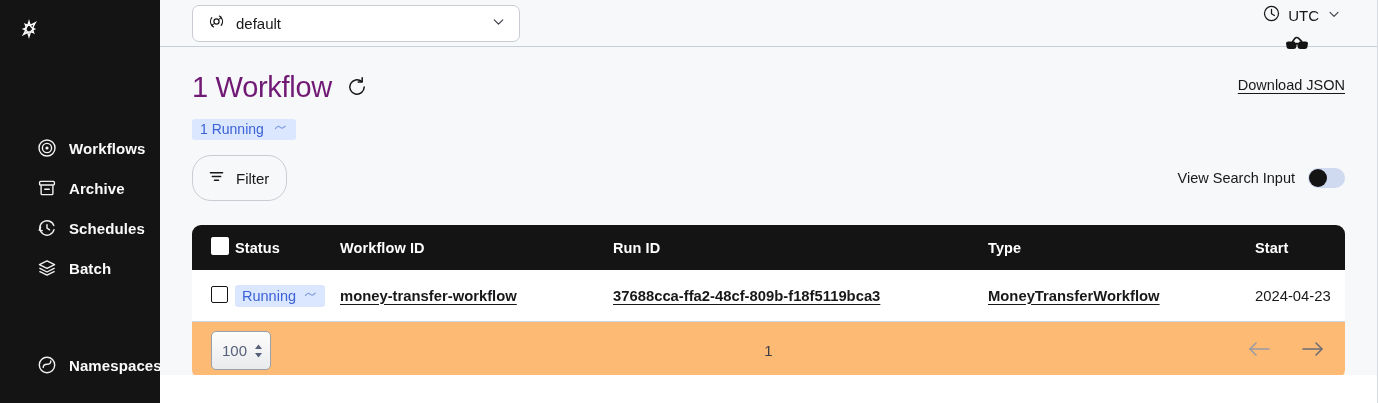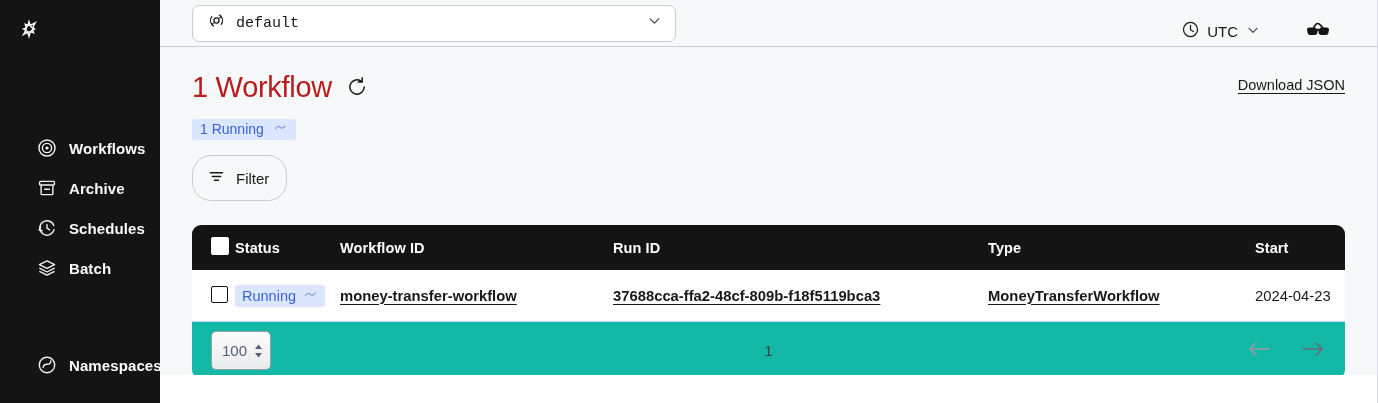--- a/index.html
+++ b/index.html
@@ -76,46 +76,46 @@
     height: 47px;
     background: #f7f8fa;
     border-bottom: 1px solid #c9cfdb;
     display: flex;
     align-items: center;
     padding: 0 0 0 32px;
     box-sizing: border-box;
     position: relative;
   }
   .ns-select {
-    width: 484px;
+    width: 328px;
     height: 37px;
     background: #ffffff;
     border: 1px solid #c9ccd2;
     border-radius: 7px;
     display: flex;
     align-items: center;
     padding: 0 12px 0 14px;
     box-sizing: border-box;
     gap: 10px;
     cursor: pointer;
-    font-family: Liberation Mono, monospace;
   }
   .ns-select .ns-label {
     font-size: 15px;
     color: #18181b;
     flex: 1 1 auto;
   }
   .topbar-right {
     position: absolute;
     right: 0;
     top: 0;
     height: 63px;
     display: flex;
     align-items: center;
     gap: 0;
+    flex-direction: column;
   }
   .tz-btn {
     display: flex;
     align-items: center;
     gap: 7px;
     padding: 4px 8px;
     cursor: pointer;
     margin-right: 28px;
   }
   .tz-btn .tz-label {
@@ -141,21 +141,21 @@
     position: relative;
   }
   .title-row {
     display: flex;
     align-items: center;
     gap: 14px;
   }
   .page-title {
     font-size: 29px;
     font-weight: 500;
-    color: #b91c1c;
+    color: #701a75;
     letter-spacing: -.3px;
     line-height: 1;
   }
   .refresh-btn {
     cursor: pointer;
     display: flex;
     align-items: center;
     padding-top: 2px;
   }
   .download-link {
@@ -308,21 +308,21 @@
     background: #dbe7ff;
     color: #3b62d6;
     font-size: 14.5px;
     padding: 3px 8px 3px 7px;
     border-radius: 3px;
   }
 
   
   .pager {
     height: 57px;
-    background: #14b8a6;
+    background: #fdba74;
     display: flex;
     align-items: center;
     position: relative;
     padding: 0 20px 0 19px;
     box-sizing: border-box;
   }
   .page-size {
     width: 60px;
     height: 39px;
     border: 1px solid #9aa1ad;
@@ -532,20 +532,26 @@
           <span>
             <svg width="17" height="17" viewBox="0 0 18 18" fill="none">
               <path d="M2.5 5 H15.5" stroke="#18181b" stroke-width="1.4" stroke-linecap="round"></path>
               <path d="M4.5 9 H13.5" stroke="#18181b" stroke-width="1.4" stroke-linecap="round"></path>
               <path d="M6.8 13 H11.2" stroke="#18181b" stroke-width="1.4" stroke-linecap="round"></path>
             </svg>
           </span>
           <span>Filter</span>
         </button>
 
+        <div class="view-search">
+          <span class="vs-label">View Search Input</span>
+          <span class="toggle">
+            <span class="knob"></span>
+          </span>
+        </div>
       </div>
 
       <div class="table-wrap">
         <table class="wf">
           <colgroup>
             <col class="col-check">
               <col class="col-status">
               <col class="col-wfid">
             <col class="col-runid">
               <col class="col-type">

